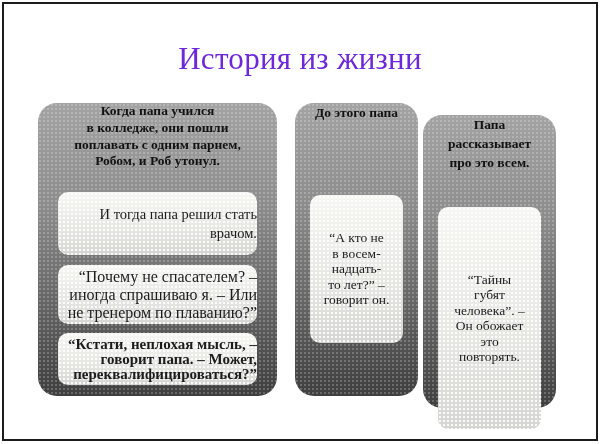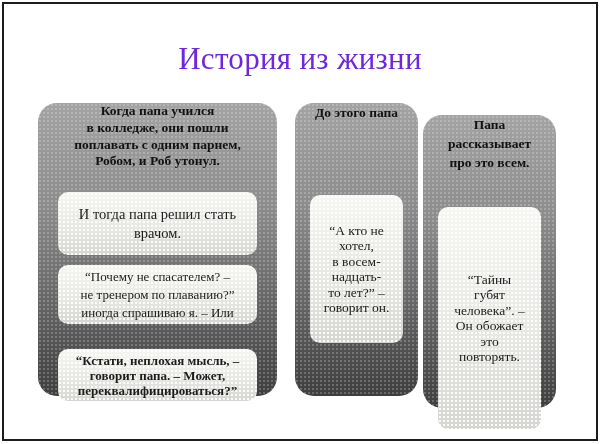--- a/index.html
+++ b/index.html
@@ -34,24 +34,24 @@
   .panel-3 .panel-header { font-size:13.5px; line-height:19px; }
   .callout {
     position:absolute; border-radius:10px;
     background-image:
       radial-gradient(rgba(255,255,255,0.9) 0.8px, rgba(0,0,0,0) 1px),
       linear-gradient(#f6f6f3 0%, #e6e6e2 60%, #d5d5d1 100%);
     background-size:4px 4px, 100% 100%;
     display:flex; flex-direction:column; justify-content:center;
     text-align:center; color:#1c1c1c;
   }
-  .panel-1 .callout { left:20px; width:199px; }
+  .panel-1 .callout { left:20px; width:199px;align-items:flex-end; }
   .box-1a { top:89px;  height:63px; font-size:14.5px; line-height:19px; }
-  .box-1b { top:162px; height:59px; font-size:13px; line-height:18px; }
-  .box-1c { top:246px; height:52px; font-size:13px; line-height:15px; font-weight:bold; }
+  .box-1b { top:162px; height:59px; font-size:16px; line-height:18px; }
+  .box-1c { top:230px; height:52px; font-size:15px; line-height:15px; font-weight:bold; }
   .panel-2 .callout { left:15px; top:92px; width:93px;  height:148px; font-size:13.5px; line-height:15.5px; }
   .panel-3 .callout { left:15px; top:92px; width:103px; height:222px; font-size:13.5px; line-height:15.5px; }
   .line { white-space:nowrap; }
 </style>
 </head>
 <body>
 
 <div class="slide">
   <div class="frame"></div>
 
@@ -63,37 +63,36 @@
       <div class="line">в колледже, они пошли</div>
       <div class="line">поплавать с одним парнем,</div>
       <div class="line">Робом, и Роб утонул.</div>
     </div>
     <div class="callout box-1a">
       <div class="line">И тогда папа решил стать</div>
       <div class="line">врачом.</div>
     </div>
     <div class="callout box-1b">
       <div class="line">“Почему не спасателем? –</div>
+      <div class="line">иногда спрашиваю я. – Или</div>
       <div class="line">не тренером по плаванию?”</div>
-      <div class="line">иногда спрашиваю я. – Или</div>
     </div>
     <div class="callout box-1c">
       <div class="line">“Кстати, неплохая мысль, –</div>
       <div class="line">говорит папа. – Может,</div>
       <div class="line">переквалифицироваться?”</div>
     </div>
   </div>
 
   <div class="panel panel-2">
     <div class="panel-header">
       <div class="line">До этого папа</div>
     </div>
     <div class="callout">
       <div class="line">“А кто не</div>
-      <div class="line">хотел,</div>
       <div class="line">в восем-</div>
       <div class="line">надцать-</div>
       <div class="line">то лет?” –</div>
       <div class="line">говорит он.</div>
     </div>
   </div>
 
   <div class="panel panel-3">
     <div class="panel-header">
       <div class="line">Папа</div>

